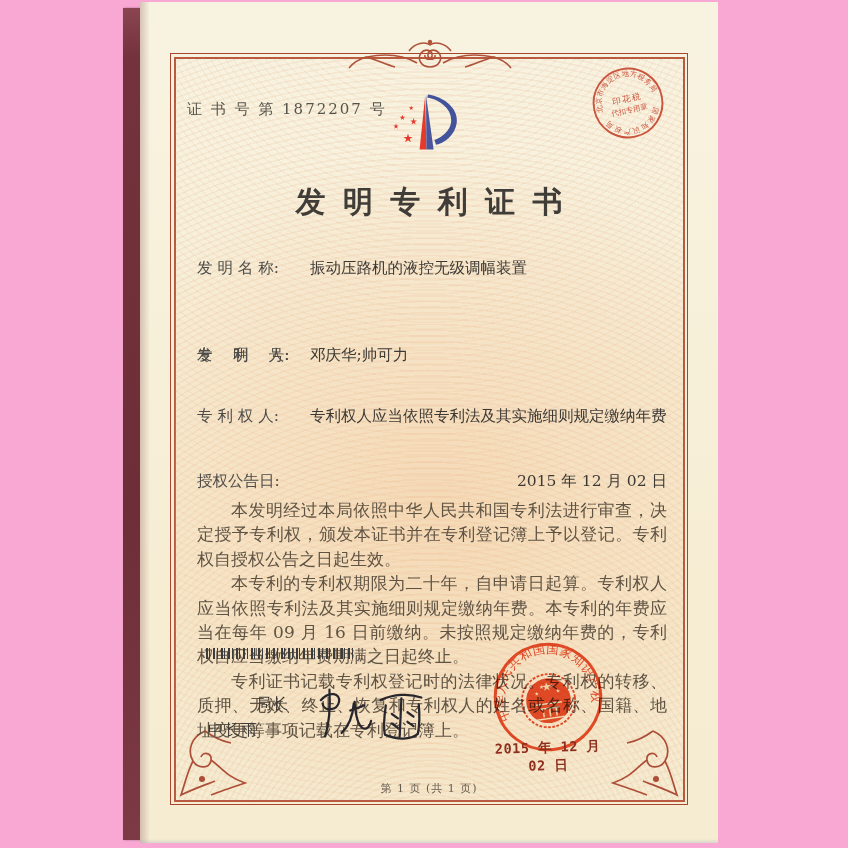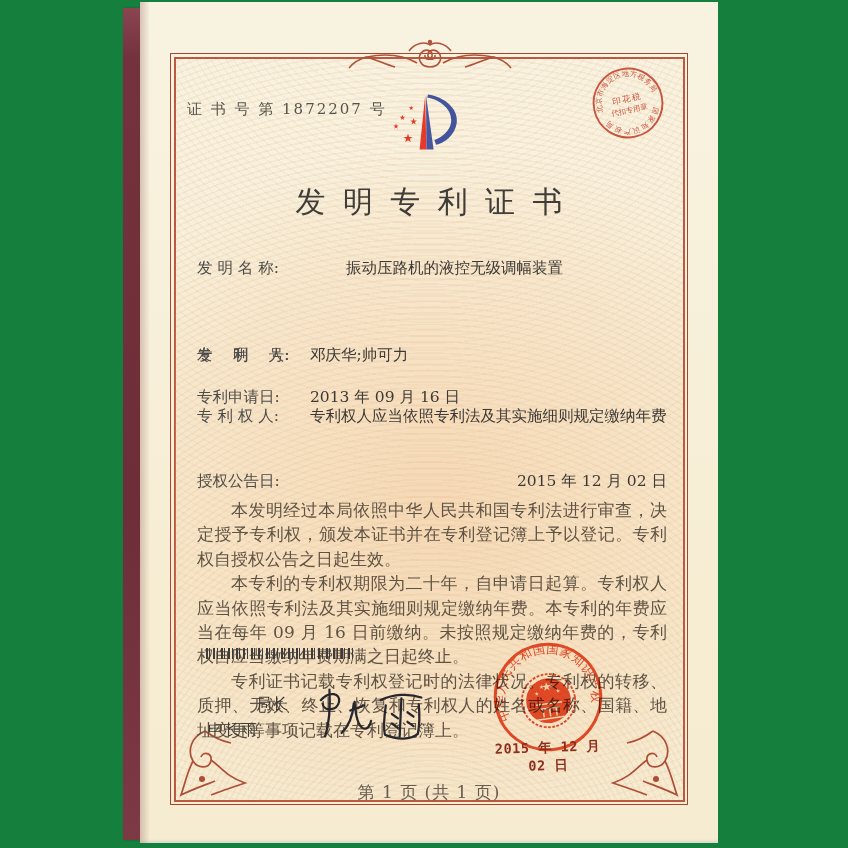--- a/index.html
+++ b/index.html
@@ -1,19 +1,19 @@
 <!DOCTYPE html>
 <html><head>
 <meta charset="utf-8">
 <style>
   * { margin:0; padding:0; box-sizing:border-box; }
   html,body { width:848px; height:848px; background:#ffffff; overflow:hidden;
               font-family:"DejaVu Serif","Liberation Serif",serif; }
   .abs { position:absolute; }
-  .scene { position:relative; width:848px; height:848px; background:#15803d; }
+  .scene { position:relative; width:848px; height:848px; background:#f9a8d4; }
 
   
   .spine { left:123px; top:8px; width:17px; height:832px;
            background:linear-gradient(180deg,#8a4550 0%,#73323c 6%,#6e2e38 60%,#7b3a44 100%);
            box-shadow:1px 0 2px rgba(60,20,25,.4); }
 
   
   .page { left:140px; top:2px; width:578px; height:841px;
           background:linear-gradient(180deg,#f8f3e1 0%,#f7f0da 35%,#f6edd3 70%,#f5ecd2 100%); }
   .page::before { content:""; position:absolute; left:0; top:0; bottom:0; width:10px;
@@ -29,21 +29,21 @@
      background:
        radial-gradient(85% 55% at 52% 60%, rgba(243,186,134,.40), rgba(243,186,134,.15) 62%, rgba(243,186,134,0) 88%),
        repeating-radial-gradient(140% 110% at 50% 118%, rgba(219,136,92,.10) 0 1.5px, rgba(219,136,92,0) 1.5px 5px),
        repeating-radial-gradient(150% 120% at 50% -25%, rgba(219,136,92,.07) 0 1.5px, rgba(219,136,92,0) 1.5px 6px); }
 
   .orn { color:#b0523a; }
   .orn svg { display:block; }
 
   .cert-no { left:47px; top:98px; font-size:15px; letter-spacing:2px; color:#56534b; }
 
-  .title { left:0; top:180px; width:578px; text-align:center; font-size:30px; font-weight:400;
+  .title { left:0; top:180px; width:578px; text-align:center; font-size:30px; font-weight:700;
            color:#403c38; letter-spacing:.58em; padding-left:.58em; }
 
   .row { left:57px; width:470px; font-size:15.5px; color:#4a463f; display:flex; }
   .row .lbl { display:inline-block; min-width:113px; color:#4e4c49; }
   .row .val { color:#3d3934; }
 
   .paras { left:57px; top:496px; width:470px; font-size:17px; line-height:24.4px;
            color:#5f5344; text-align:justify; }
   .paras p { text-indent:2em; }
 
@@ -59,21 +59,21 @@
 
   .seal { left:352px; top:639px; width:112px; height:112px; transform:rotate(-8deg);
           mix-blend-mode:multiply; opacity:.92; }
   .seal-date { left:348px; top:737px; width:120px; text-align:center; font-size:13.5px; font-weight:700;
           color:#8e2f1d; letter-spacing:.5px; transform:rotate(-2deg);
           font-family:"DejaVu Sans Mono","Liberation Mono",monospace; }
 
   .stamp { left:451px; top:64px; width:74px; height:74px; transform:rotate(-12deg);
            mix-blend-mode:multiply; opacity:.88; }
 
-  .footer { left:0; top:779px; width:578px; text-align:center; font-size:17px;
+  .footer { left:0; top:779px; width:578px; text-align:center; font-size:11px;
             color:#665c50; letter-spacing:1px; }
 
   .svgtext { font-family:"DejaVu Sans","Liberation Sans",sans-serif; }
 </style>
 </head>
 <body>
 
 <div class="scene">
 
   <div class="abs spine"></div>
@@ -136,34 +136,30 @@
         <use href="#st" transform="translate(29,20) scale(3.2)" fill="#e5392b"></use>
         <use href="#st" transform="translate(18,32) scale(3.6)" fill="#e5392b"></use>
         <use href="#st" transform="translate(32,37) scale(4.4)" fill="#e5392b"></use>
         <use href="#st" transform="translate(10,43) scale(3.6)" fill="#e5392b"></use>
         <use href="#st" transform="translate(25,58) scale(6)" fill="#e5392b"></use>
       </svg>
     </span>
 
     <div class="abs title">发明专利证书</div>
 
-    <div class="abs row" style="top:256px;gap:36px;">
+    <div class="abs row" style="top:256px;">
       <span class="lbl">发 明 名 称:</span>
       <span class="val">振动压路机的液控无级调幅装置</span>
     </div>
     <div class="abs row" style="top:298px;margin-top:45px;">
       <span class="lbl">发　 明　 人:</span>
       <span class="val">邓庆华;帅可力</span>
     </div>
     <div class="abs row" style="top:343px;">
       <span class="lbl">专　 利　 号:</span>
-    </div>
-    <div class="abs row" style="top:385px;">
-      <span class="lbl">专利申请日:</span>
-      <span class="val">2013 年 09 月 16 日</span>
     </div>
     <div class="abs row" style="top:404px;">
       <span class="lbl">专 利 权 人:</span>
       <span class="val">专利权人应当依照专利法及其实施细则规定缴纳年费</span>
     </div>
     <div class="abs row" style="top:469px;justify-content:space-between;">
       <span class="lbl">授权公告日:</span>
       <span class="val">2015 年 12 月 02 日</span>
     </div>
 

